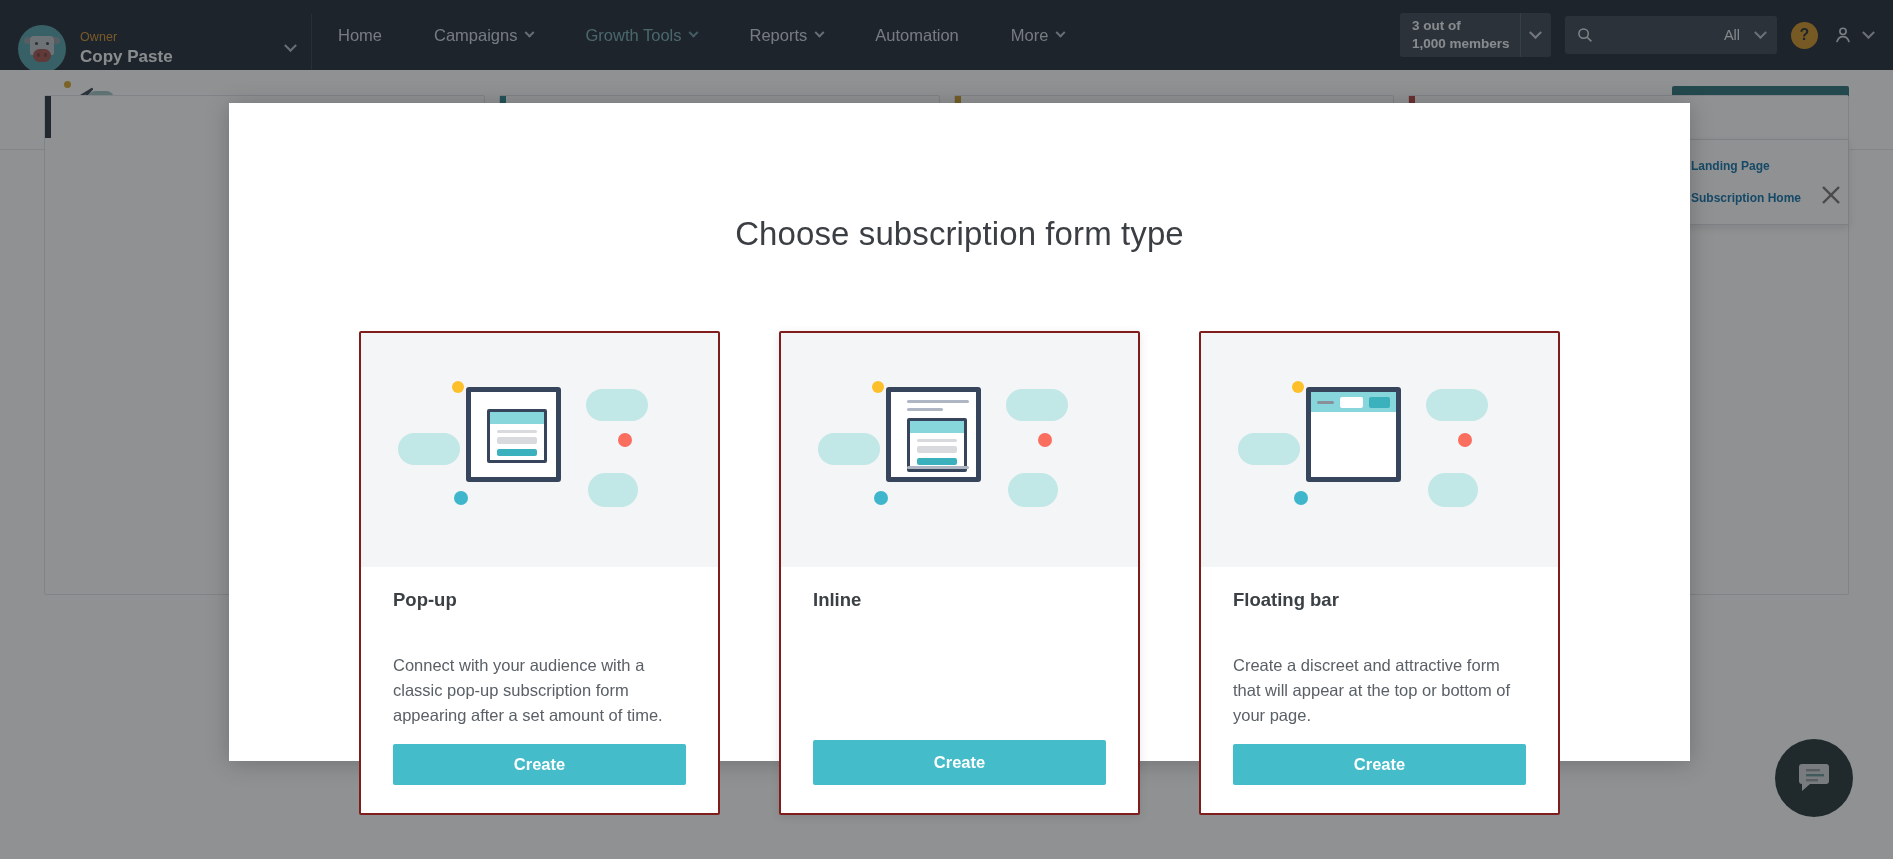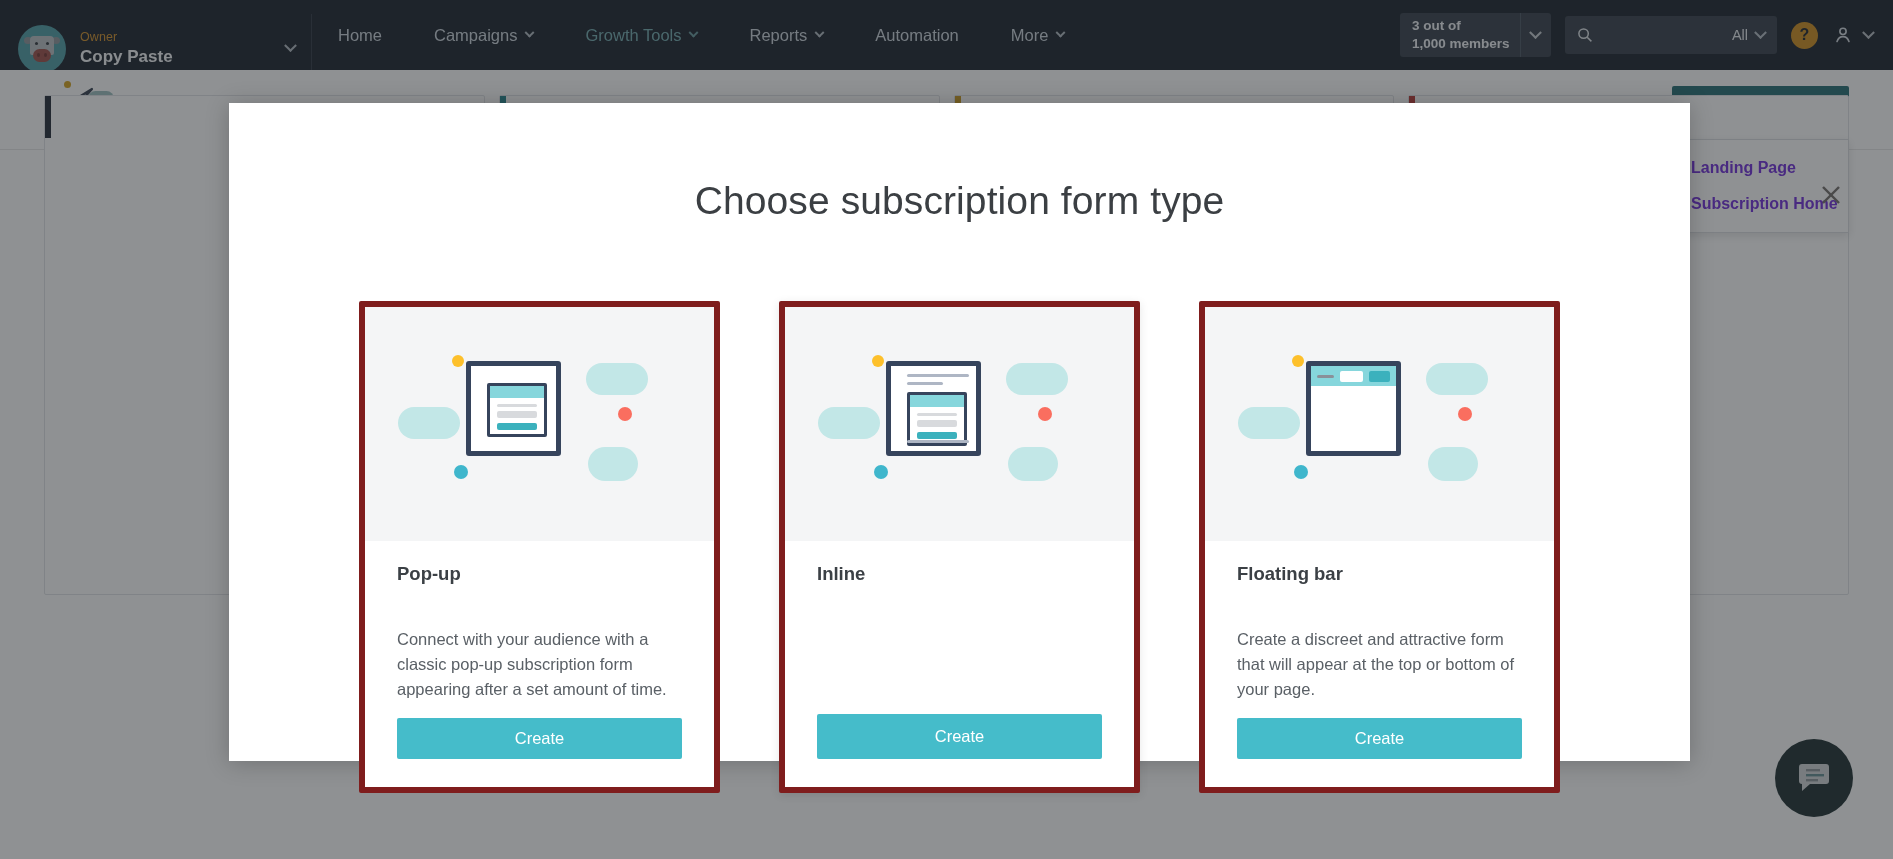--- a/index.html
+++ b/index.html
@@ -129,21 +129,21 @@
     border-left: 1px solid #46525e;
     width: 30px;
     display: flex; align-items: center; justify-content: center;
     color: #dfe4e9;
   }
   .searchbox {
     display: flex; align-items: center;
     background: #303a45; border-radius: 3px;
     height: 38px; width: 212px;
     padding: 0 12px;
-    gap: 8px;
+    gap: 16px;
     justify-content: space-between;
   }
   .searchbox svg { flex: none; }
   .searchbox .sep { flex: 1; }
   .searchbox .all { font-size: 14.5px; color: #e6eaee; }
   .help-badge {
     width: 27px; height: 27px; border-radius: 50%;
     background: #cd8b17; color: #141c26;
     font-size: 16px; font-weight: bold;
     display: flex; align-items: center; justify-content: center;
@@ -185,21 +185,21 @@
   .new-dropdown {
     position: absolute; right: 44px; top: 139px;
     width: 177px;
     background: #fff;
     border: 1px solid #d9dcdf;
     box-shadow: 0 3px 9px rgba(0,0,0,.12);
     padding: 10px 0;
     z-index: 2;
   }
   .new-dropdown .item {
-    padding: 9px 18px; font-size: 16px; color: #6d28d9; font-weight: bold;
+    padding: 9px 18px; font-size: 12px; color: #0369a1; font-weight: bold;
     white-space: nowrap;
   }
 
   
   .content { position: absolute; top: 150px; left: 0; right: 0; bottom: 0; background: #fff; }
   .card-strip {
     display: flex; gap: 14px;
     padding: 0 44px;
     margin-top: -55px;
   }
@@ -252,33 +252,34 @@
   }
   .modal-close {
     position: absolute; right: 44px; top: 177px;
     width: 36px; height: 36px;
     display: flex; align-items: center; justify-content: center;
     color: #4a4a4a;
     z-index: 7;
   }
   .modal-title {
     text-align: center;
-    font-size: 39px; font-weight: normal;
+    font-size: 33px; font-weight: normal;
     color: #3b3f43;
     padding-top: 76px;
     letter-spacing: .1px;
+    margin-top: 36px;
   }
   .cards {
     display: flex; justify-content: center;
     gap: 59px;
     margin-top: 78px;
   }
   .fcard {
     width: 361px;
-    border: 6px solid #7f1d1d;
+    border: 2px solid #7f1d1d;
     border-radius: 2px;
     background: #fff;
     display: flex; flex-direction: column;
   }
   .fcard .art {
     height: 234px;
     background: #f4f5f6;
     display: flex; align-items: center; justify-content: center;
     position: relative;
     overflow: hidden;
@@ -293,21 +294,21 @@
     margin-bottom: 42px;
   }
   .fcard .desc {
     font-size: 16.5px; line-height: 1.52; color: #5a6066;
   }
   .fcard .cta-wrap { margin-top: auto; padding: 0 0 28px 0; }
   .fcard .cta {
     display: block; width: 100%;
     background: #45bcca; color: #fff;
     height: 41px;
-    font-size: 16.5px; font-weight: normal;
+    font-size: 16.5px; font-weight: bold;
     display: flex; align-items: center; justify-content: center;
     border-radius: 2px;
     margin-top: 16px;
   }
   .fcard.hovered { box-shadow: 0 2px 10px rgba(0,0,0,.10); }
   .fcard.hovered .cta { height: 45px; }
 
   
   .ill { position: relative; width: 200px; height: 150px; }
   .ill .blob { position: absolute; background: #c2e7e7; border-radius: 22px; }

